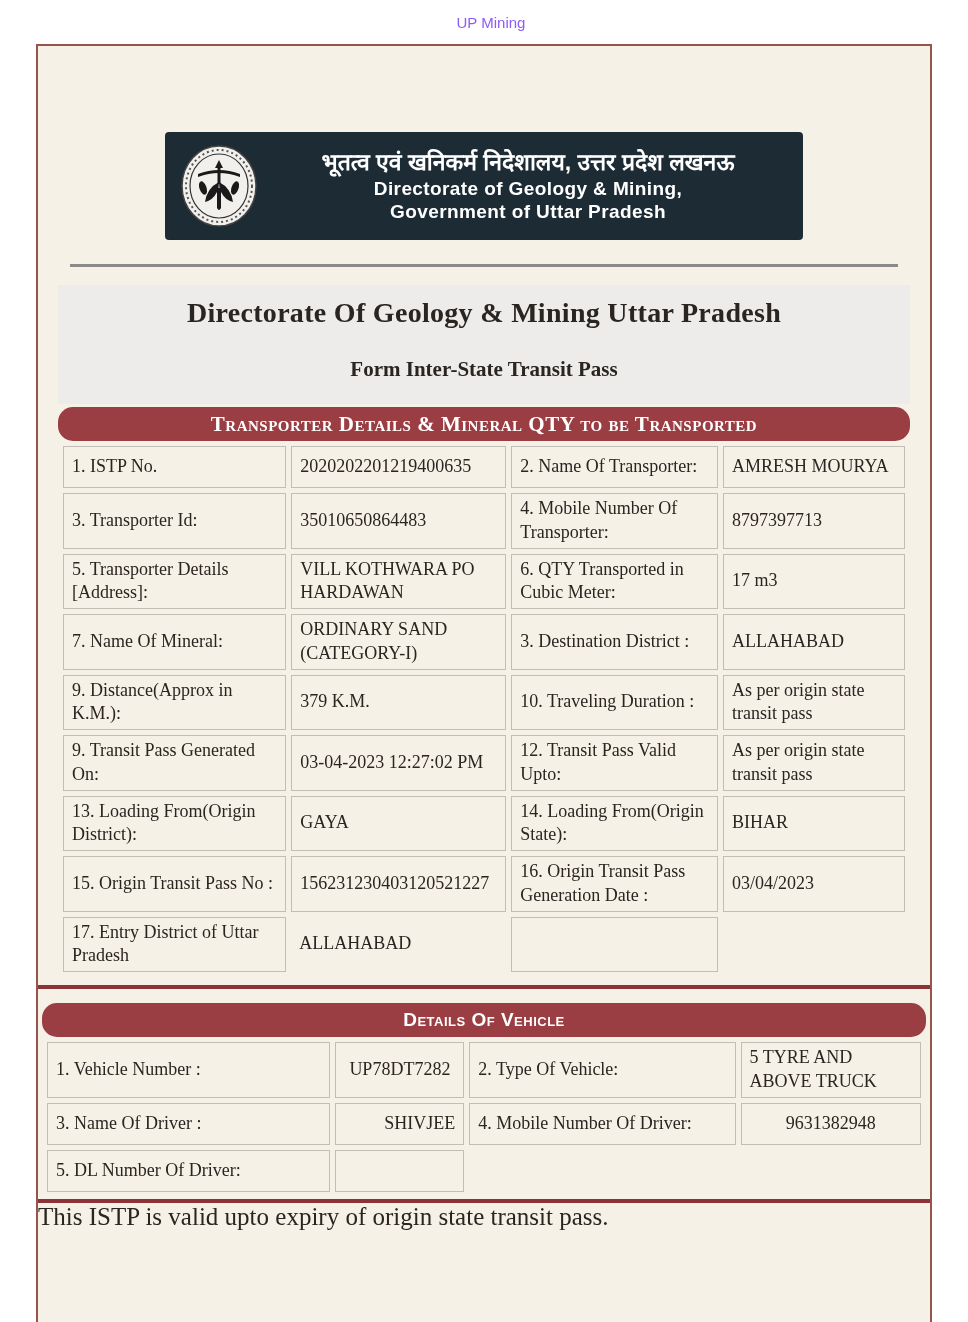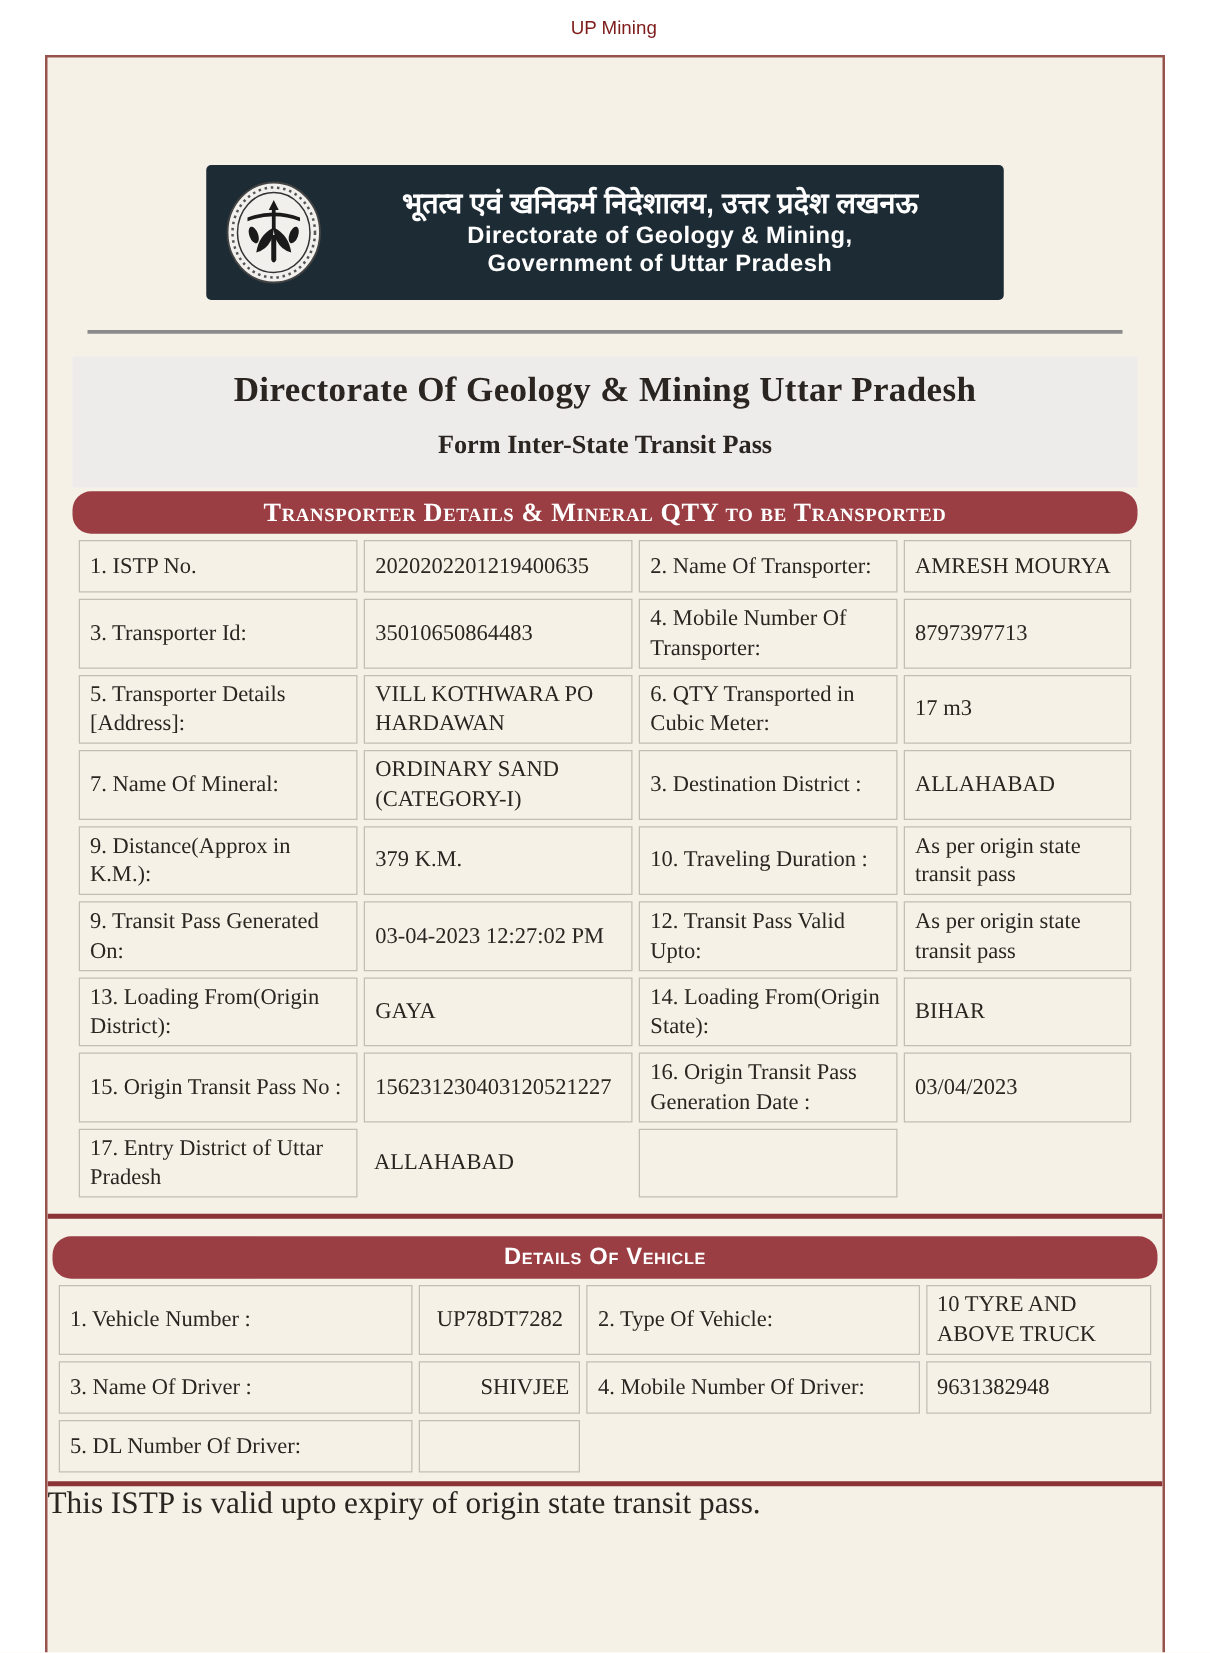--- a/index.html
+++ b/index.html
@@ -8,21 +8,21 @@
     width: 968px;
     font-family: "Liberation Serif", serif;
     color: #2a2520;
   }
   
   .topbar {
     height: 44px;
     display: flex; align-items: center; justify-content: center;
     background: #ffffff;
     font-family: "Liberation Sans", sans-serif;
-    font-size: 15px; color: #7f1d1d; padding-left: 14px;
+    font-size: 15px; color: #8b5cf6; padding-left: 14px;
   }
   
   .page {
     margin: 0 36px;
     border: 2px solid #97544f;
     border-bottom: none;
     background: #f6f1e7;
     min-height: 1278px;
     padding-top: 86px;
     overflow: hidden;
@@ -49,21 +49,21 @@
     margin: 24px 32px 0 32px;
   }
   
   .head-block {
     background: #eeeceb;
     margin: 18px 20px 0 20px;
     padding: 12px 0 22px 0;
     text-align: center;
   }
   .head-block .t1 { font-size: 28px; font-weight: bold; letter-spacing: 0.3px; }
-  .head-block .t2 { font-size: 21px; font-weight: bold; margin-top: 14px; }
+  .head-block .t2 { font-size: 21px; font-weight: bold; margin-top: 28px; }
   
   .section1 { margin: 3px 20px 0 20px; }
   .section2 { margin: 14px 4px 0 4px; }
   .bar {
     height: 34px; background: #9a3e43; color: #ffffff;
     display: flex; align-items: center; justify-content: center;
     font-weight: bold; font-variant: small-caps; letter-spacing: 0.5px; border-radius: 15px;
   }
   .bar.serif { font-family: "Liberation Serif", serif; font-size: 21px; }
   .bar.sans  { font-family: "Liberation Sans", sans-serif; font-size: 19px; }
@@ -206,27 +206,27 @@
           <col style="width:33%">
           <col style="width:15%">
           <col style="width:31%">
           <col style="width:21%">
         </colgroup>
       <tbody>
           <tr>
         <td>1. Vehicle Number :</td>
         <td style="text-align:center">UP78DT7282</td>
         <td>2. Type Of Vehicle:</td>
-        <td>10 TYRE AND ABOVE TRUCK</td>
+        <td>5 TYRE AND ABOVE TRUCK</td>
       </tr>
       <tr>
         <td>3. Name Of Driver :</td>
         <td style="text-align:right">SHIVJEE</td>
         <td>4. Mobile Number Of Driver:</td>
-        <td style="text-align:left">9631382948</td>
+        <td style="text-align:center">9631382948</td>
       </tr>
       <tr>
         <td>5. DL Number Of Driver:</td>
         <td></td>
         <td class="nb" colspan="2"></td>
       </tr>
     </tbody>
       </table>
   </div>
 

